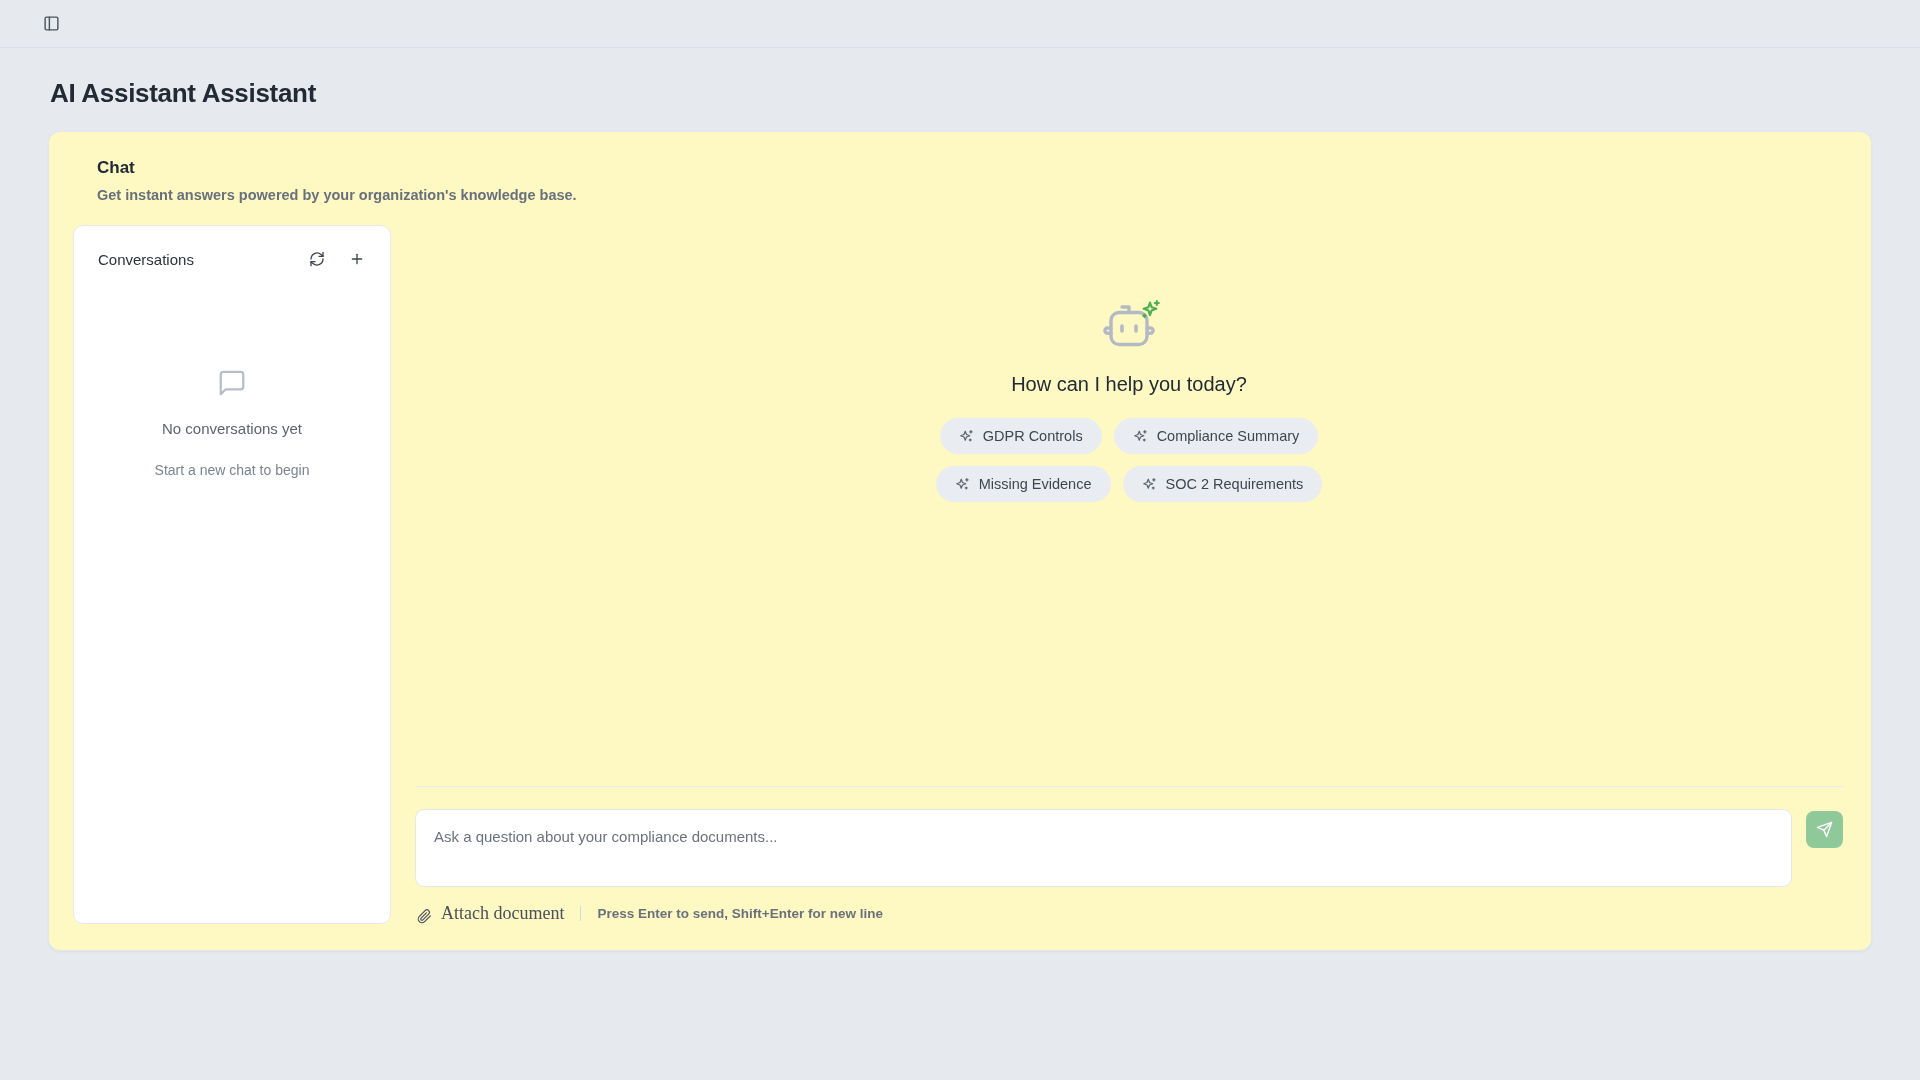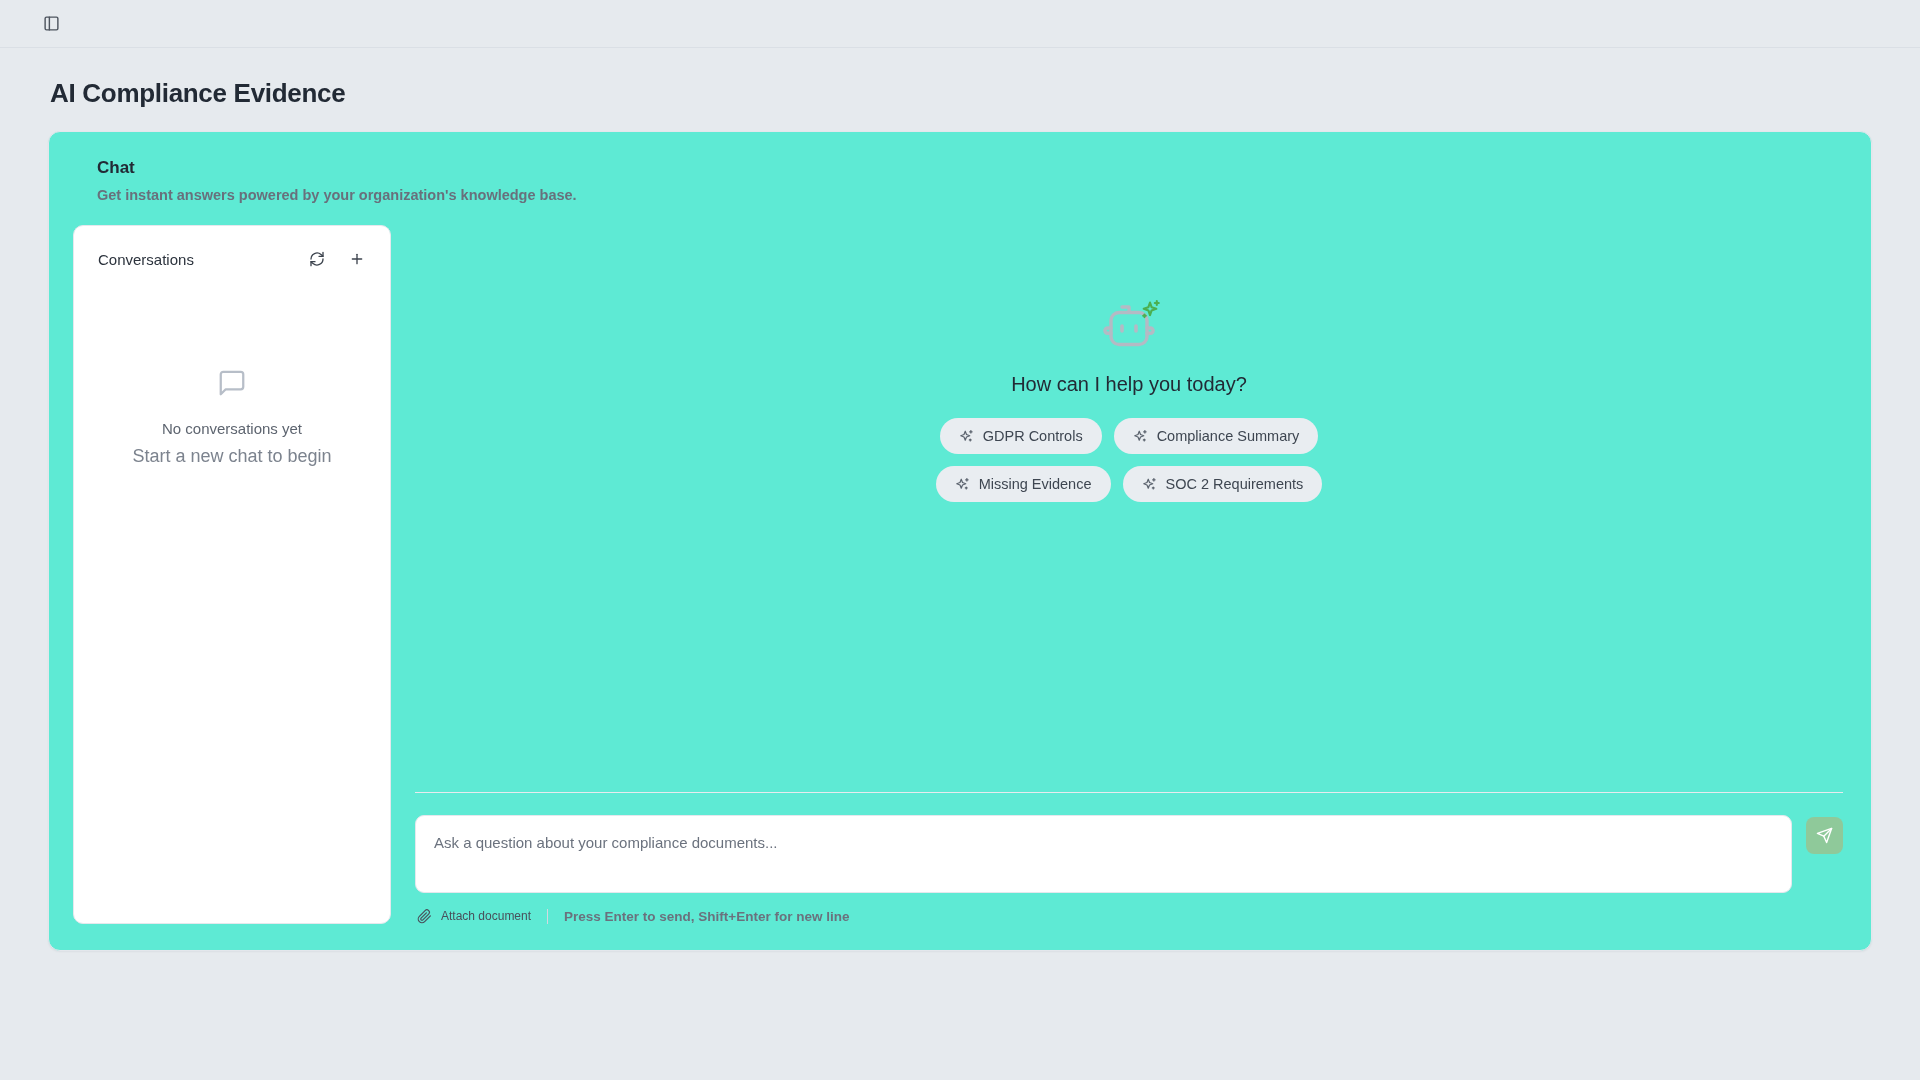--- a/index.html
+++ b/index.html
@@ -51,21 +51,21 @@
   .page-subtitle {
     margin-top: 10px;
     font-size: 15.5px;
     color: #68707c;
     line-height: 1.4;
   }
 
   
   .main-card {
     margin: 0 48px 0 48px;
-    background: #5eead4;
+    background: #fef9c3;
     border-radius: 12px;
     border: 1px solid #e3e7ec;
     box-shadow: 0 1px 2px rgba(16,24,40,0.05);
     height: 820px;
     padding: 26px 28px 26px 24px;
     display: flex;
     flex-direction: column;
   }
   .card-title {
     font-size: 17px;
@@ -133,22 +133,22 @@
     align-items: center;
     padding-top: 88px;
   }
   .conv-empty-icon { color: #b7bec8; }
   .conv-empty-title {
     margin-top: 18px;
     font-size: 15px;
     color: #5d646f;
   }
   .conv-empty-sub {
-    margin-top: 9px;
-    font-size: 18px;
+    margin-top: 25px;
+    font-size: 14px;
     color: #7c838e;
   }
 
   
   .chat-area {
     flex: 1;
     display: flex;
     flex-direction: column;
     min-width: 0;
   }
@@ -251,27 +251,27 @@
 
   .composer-footer {
     margin-top: 16px;
     display: flex;
     align-items: center;
     gap: 16px;
     padding-left: 2px;
   }
   .attach-btn {
     display: inline-flex;
-    align-items: flex-start;
+    align-items: flex-end;
     gap: 9px;
-    font-size: 12px;
+    font-size: 18px;
     color: #49505b;
     background: none;
     border: none;
-    font-family: Liberation Sans, sans-serif;
+    font-family: Liberation Serif, serif;
     cursor: pointer;
     padding: 0;
   }
   .footer-divider {
     width: 1px;
     height: 15px;
     background: #d3d9e0;
   }
   .composer-hint {
     font-size: 13.5px;
@@ -285,21 +285,21 @@
 <div class="topbar">
   <div class="panel-toggle">
     <svg width="17" height="17" viewBox="0 0 24 24" fill="none" stroke="currentColor" stroke-width="2" stroke-linecap="round" stroke-linejoin="round">
       <rect x="3" y="3" width="18" height="18" rx="2"></rect>
       <line x1="9" y1="3" x2="9" y2="21"></line>
     </svg>
   </div>
 </div>
 
 <div class="page-header">
-  <div class="page-title">AI Compliance Evidence</div>
+  <div class="page-title">AI Assistant Assistant</div>
 </div>
 
 <div class="main-card">
 
   <div class="card-title">Chat</div>
   <div class="card-subtitle">Get instant answers powered by your organization's knowledge base.</div>
 
   <div class="card-body">
 
     <div class="conversations-panel">

